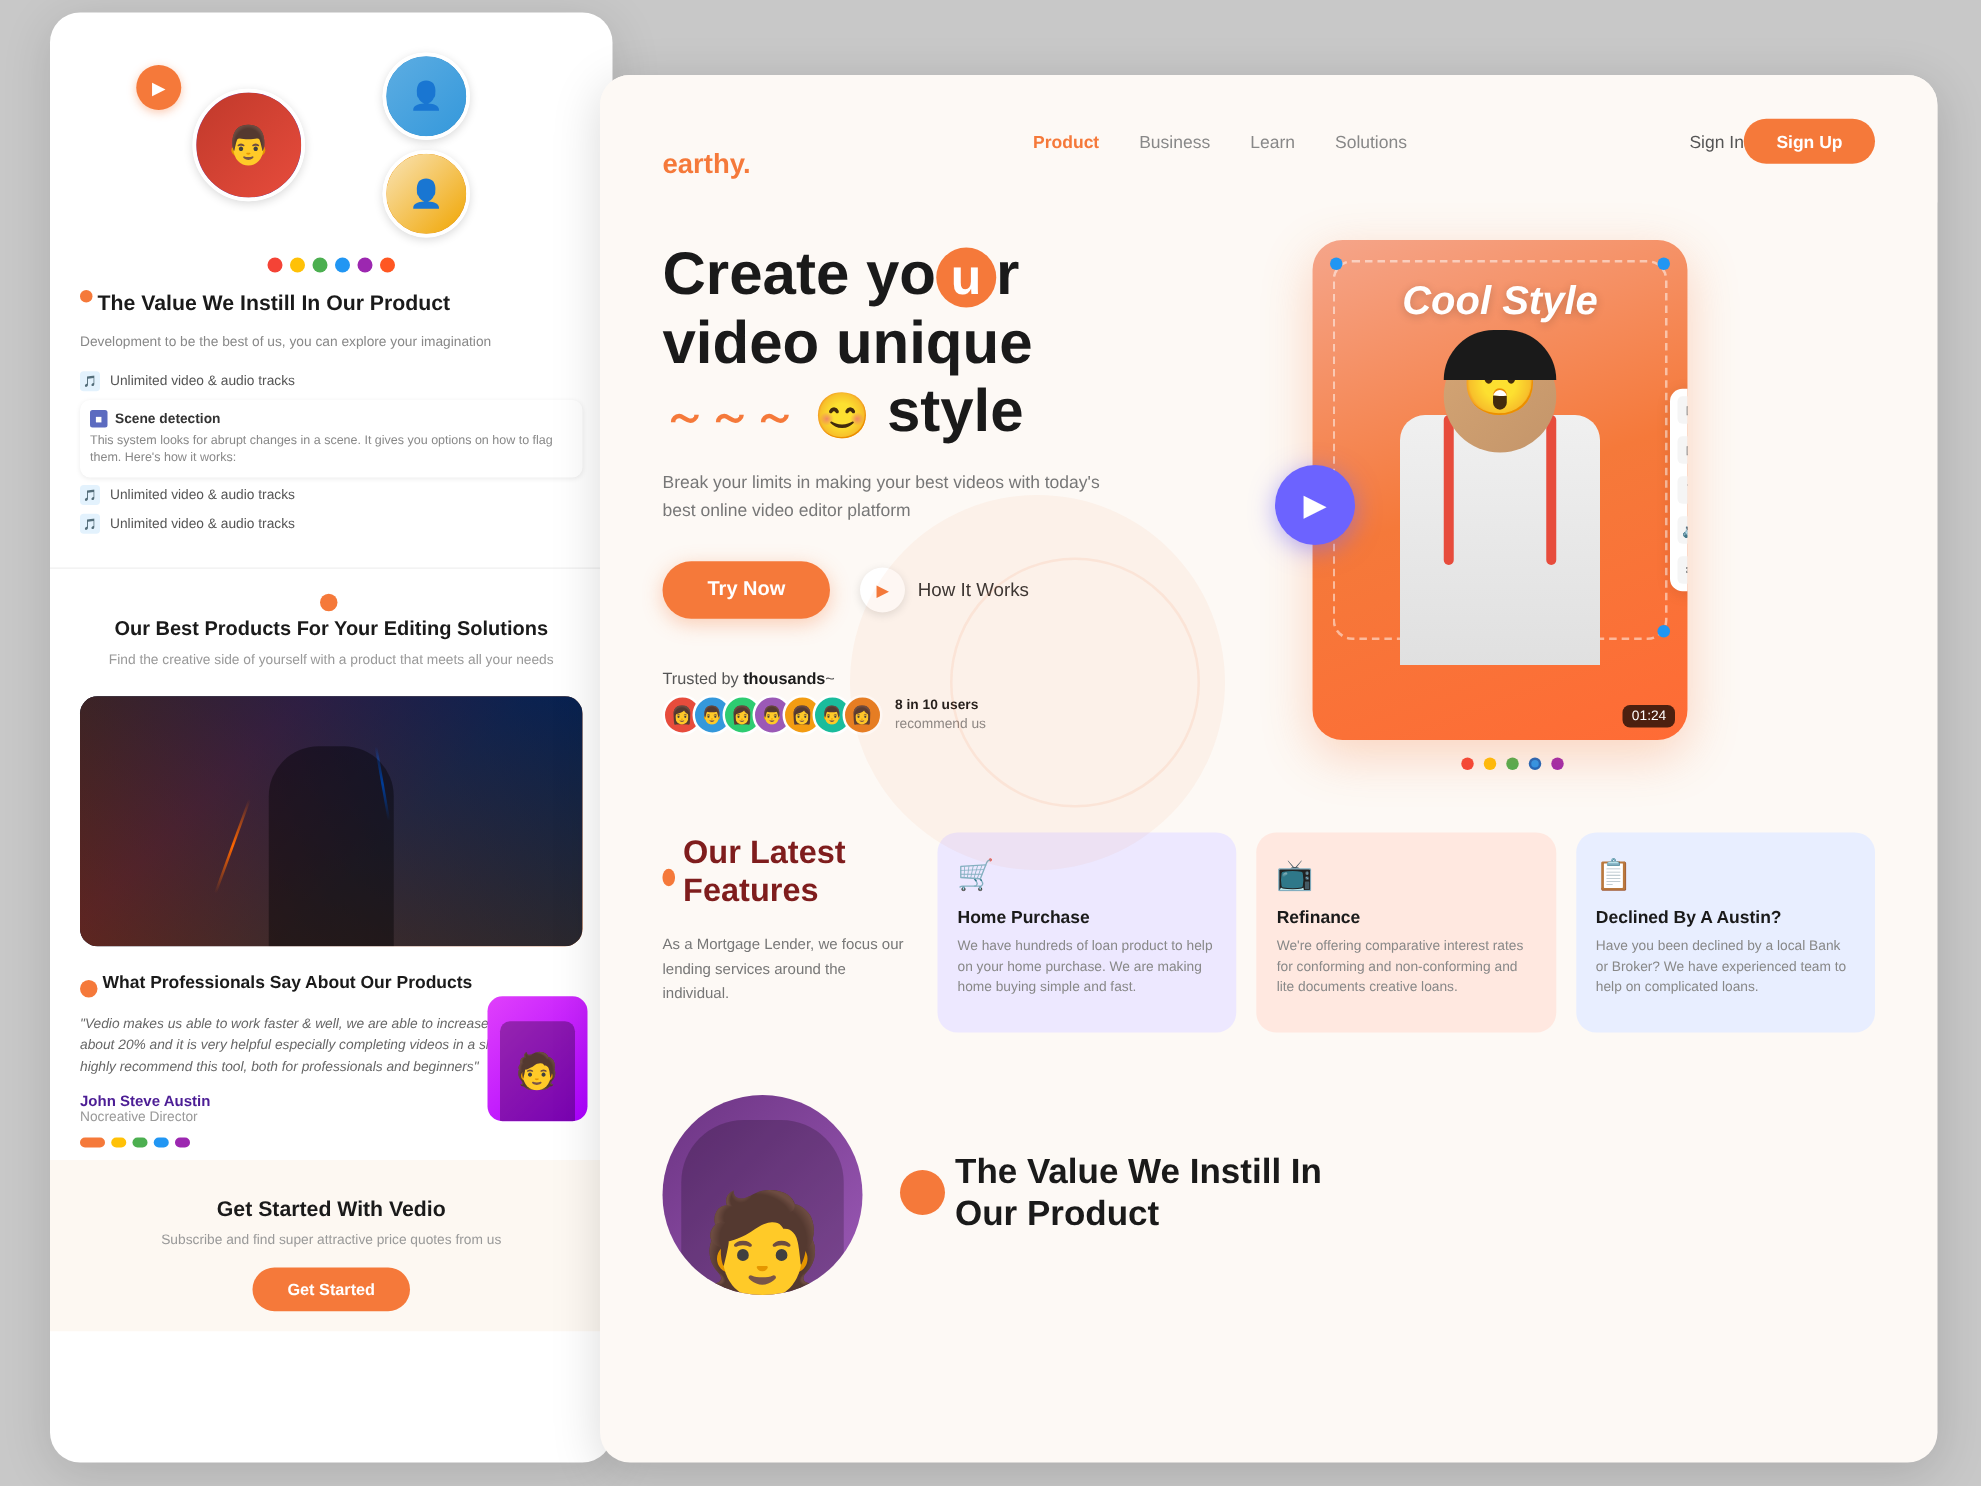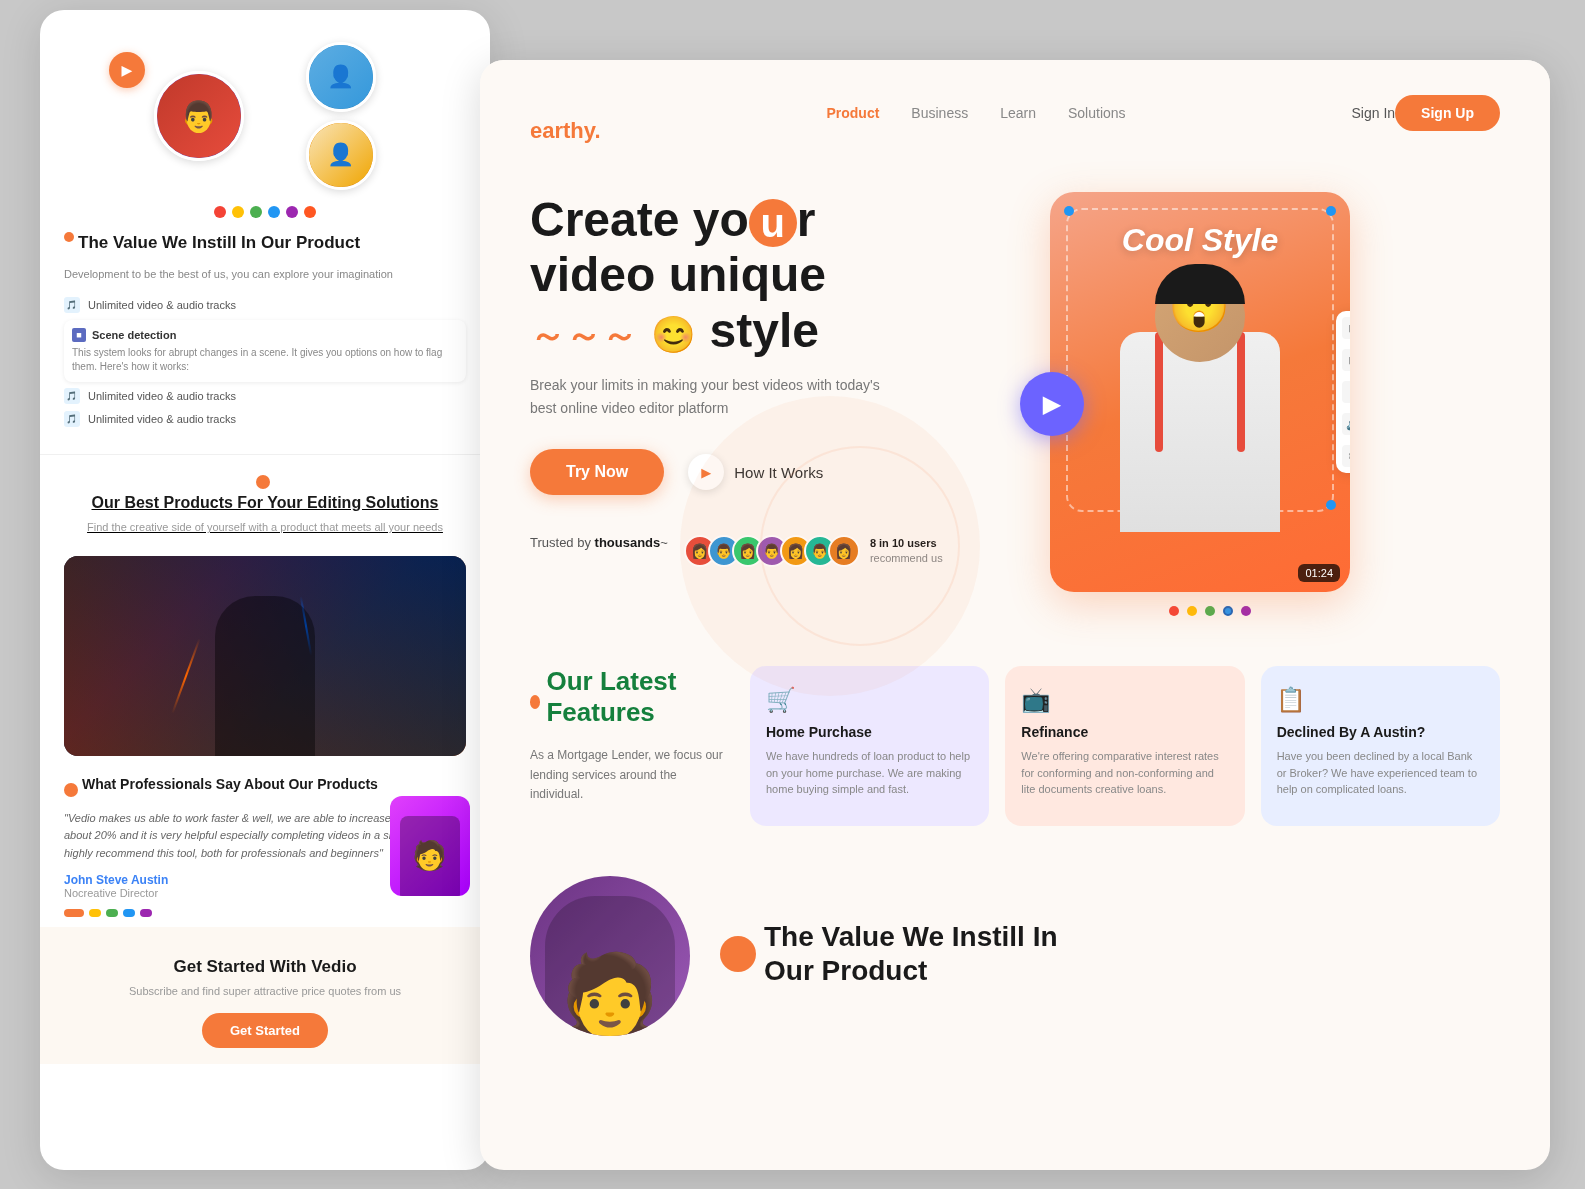--- a/index.html
+++ b/index.html
@@ -104,21 +104,20 @@
       position: absolute;
       left: 50%;
       transform: translateX(-60px);
       box-shadow: 0 2px 8px rgba(245,121,58,0.4);
     }
 
     
     .left-section-2 {
       padding: 20px 24px;
       text-align: center;
-      text-decoration: underline;
     }
     .section-badge {
       display: inline-block;
       background: #f5793a;
       color: #fff;
       border-radius: 50%;
       width: 14px;
       height: 14px;
       margin-right: 4px;
     }
@@ -172,21 +171,21 @@
     .testimonial-text {
       font-size: 11px;
       color: #666;
       font-style: italic;
       line-height: 1.6;
       margin-bottom: 10px;
     }
     .testimonial-author {
       font-size: 12px;
       font-weight: 700;
-      color: #3b82f6;
+      color: #4c1d95;
     }
     .testimonial-role {
       font-size: 11px;
       color: #999;
     }
     .dots-row {
       display: flex;
       gap: 5px;
       margin-top: 10px;
     }
@@ -735,21 +734,21 @@
       <div class="hero-btns">
         <button class="btn-try">Try Now</button>
         <button class="btn-how">
           <div class="play-circle-sm">▶</div>
           <span>How It Works</span>
         </button>
       </div>
 
       <div>
         <div class="trusted-row">
-          <div style="display:flex;gap:16px;">
+          <div style="display:flex;flex-direction:column;gap:6px;">
             <p class="trusted-text">
               <span>Trusted by</span>&nbsp;<strong>thousands</strong>~
             </p>
             <div style="display:flex;align-items:center;gap:10px;">
               <div class="avatar-stack">
                 <div class="avatar-sm" style="background:#e74c3c;">👩</div>
                 <div class="avatar-sm" style="background:#3498db;">👨</div>
                 <div class="avatar-sm" style="background:#2ecc71;">👩</div>
                 <div class="avatar-sm" style="background:#9b59b6;">👨</div>
                 <div class="avatar-sm" style="background:#f39c12;">👩</div>
@@ -810,21 +809,21 @@
         <div class="mockup-dot blue"></div>
         <div class="mockup-dot purple"></div>
       </div>
     </div>
   </section>
 
   <section class="features-section">
     <div class="features-header">
       <div style="display:flex;align-items:center;gap:6px;margin-bottom:8px;">
         <div style="width:14px;height:14px;background:#f5793a;border-radius:50%;"></div>
-        <h2 style="font-size:26px;font-weight:900;color:#15803d;line-height:1.2;">Our Latest Features</h2>
+        <h2 style="font-size:26px;font-weight:900;color:#7f1d1d;line-height:1.2;">Our Latest Features</h2>
       </div>
       <p style="font-size:12px;color:#777;line-height:1.6;">As a Mortgage Lender, we focus our lending services around the individual.</p>
     </div>
 
     <div class="feature-cards">
 
       <div class="feature-card purple-bg">
         <div class="feature-card-icon">🛒</div>
         <h4>Home Purchase</h4>
         <p>We have hundreds of loan product to help on your home purchase. We are making home buying simple and fast.</p>

